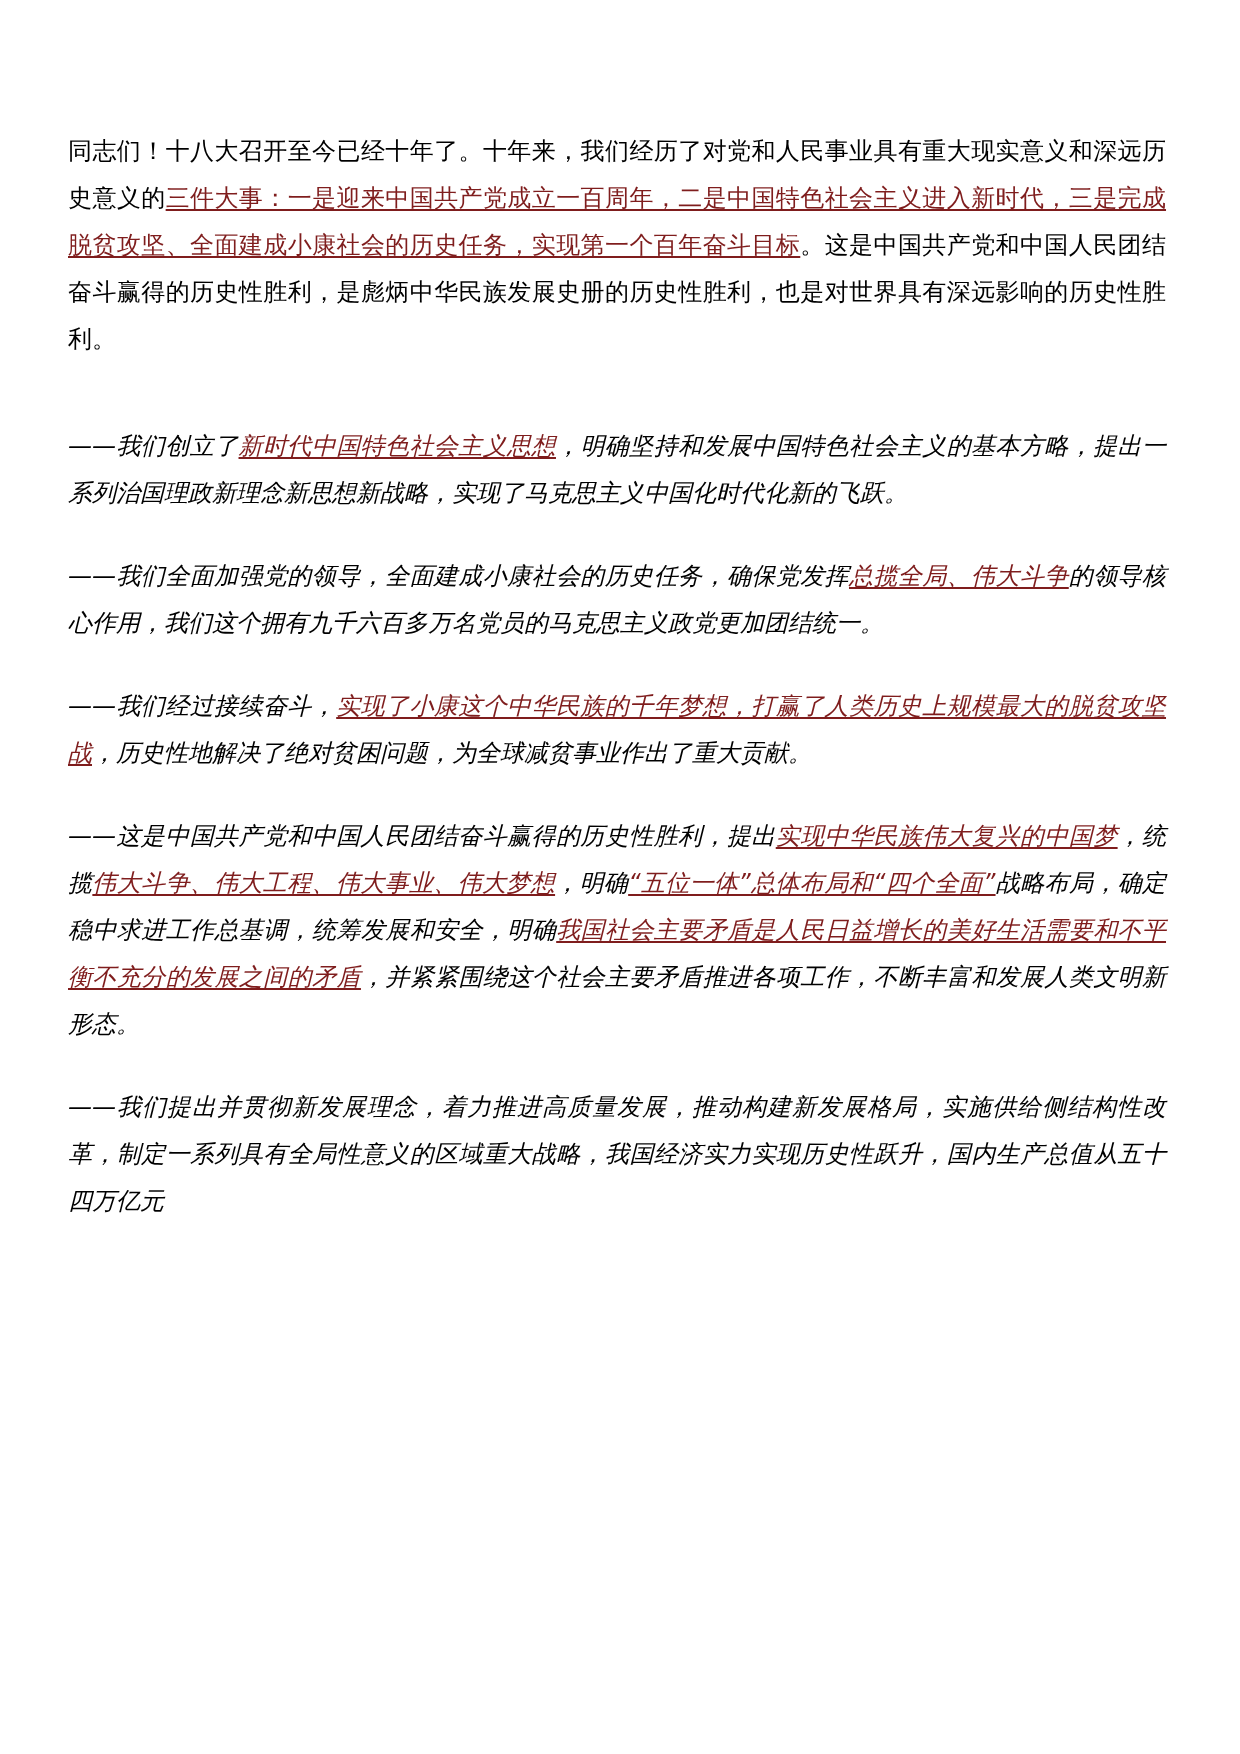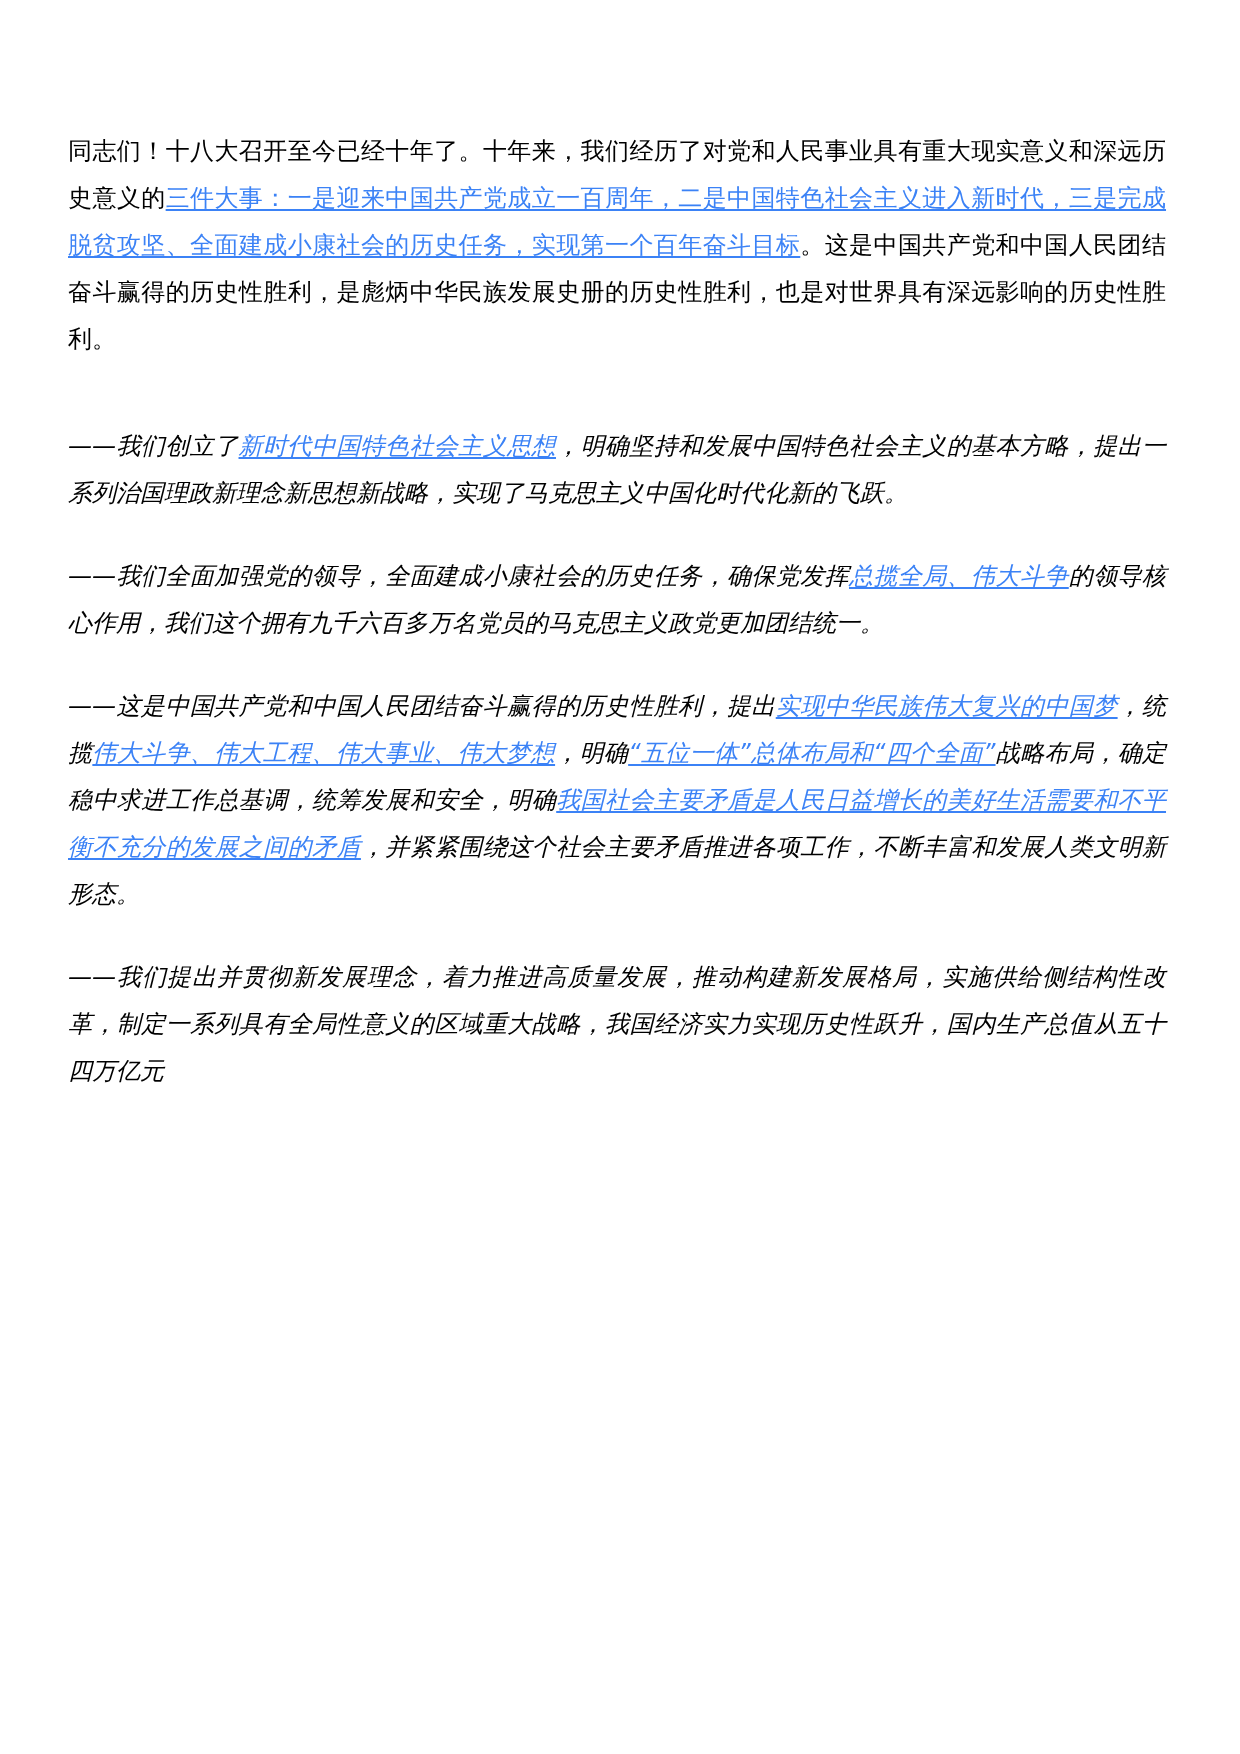--- a/index.html
+++ b/index.html
@@ -28,37 +28,38 @@
       text-align: justify;
       text-justify: inter-character;
       word-break: break-all;
       letter-spacing: 0px;
     }
     .para.tight {
       margin-bottom: 36px;
       font-style: italic;
     }
     .hl {
-      color: #3b82f6;
+      color: #7f1d1d;
       text-decoration: underline;
       text-decoration-thickness: 2px;
       text-underline-offset: 3px;
     }
   </style>
 </head>
 <body>
 
 <div class="page">
 
   <p class="para"><span>同志们！十八大召开至今已经十年了。十年来，我们经历了对党和人民事业具有重大现实意义和深远历史意义的</span><span class="hl">三件大事：一是迎来中国共产党成立一百周年，二是中国特色社会主义进入新时代，三是完成脱贫攻坚、全面建成小康社会的历史任务，实现第一个百年奋斗目标</span><span>。这是中国共产党和中国人民团结奋斗赢得的历史性胜利，是彪炳中华民族发展史册的历史性胜利，也是对世界具有深远影响的历史性胜利。</span></p>
 
 
 
   <p class="para tight"><span>——我们创立了</span><span class="hl">新时代中国特色社会主义思想</span><span>，明确坚持和发展中国特色社会主义的基本方略，提出一系列治国理政新理念新思想新战略，实现了马克思主义中国化时代化新的飞跃。</span></p>
 
   <p class="para tight"><span>——我们全面加强党的领导，全面建成小康社会的历史任务，确保党发挥</span><span class="hl">总揽全局、伟大斗争</span><span>的领导核心作用，我们这个拥有九千六百多万名党员的马克思主义政党更加团结统一。</span></p>
 
+  <p class="para tight"><span>——我们经过接续奋斗，</span><span class="hl">实现了小康这个中华民族的千年梦想，打赢了人类历史上规模最大的脱贫攻坚战</span><span>，历史性地解决了绝对贫困问题，为全球减贫事业作出了重大贡献。</span></p>
 
   <p class="para tight"><span>——这是中国共产党和中国人民团结奋斗赢得的历史性胜利，提出</span><span class="hl">实现中华民族伟大复兴的中国梦</span><span>，统揽</span><span class="hl">伟大斗争、伟大工程、伟大事业、伟大梦想</span><span>，明确</span><span class="hl">“五位一体”总体布局和“四个全面”</span><span>战略布局，确定稳中求进工作总基调，统筹发展和安全，明确</span><span class="hl">我国社会主要矛盾是人民日益增长的美好生活需要和不平衡不充分的发展之间的矛盾</span><span>，并紧紧围绕这个社会主要矛盾推进各项工作，不断丰富和发展人类文明新形态。</span></p>
 
   <p class="para tight"><span>——我们提出并贯彻新发展理念，着力推进高质量发展，推动构建新发展格局，实施供给侧结构性改革，制定一系列具有全局性意义的区域重大战略，我国经济实力实现历史性跃升，国内生产总值从五十四万亿元</span></p>
 
 </div>
 
 </body></html>

